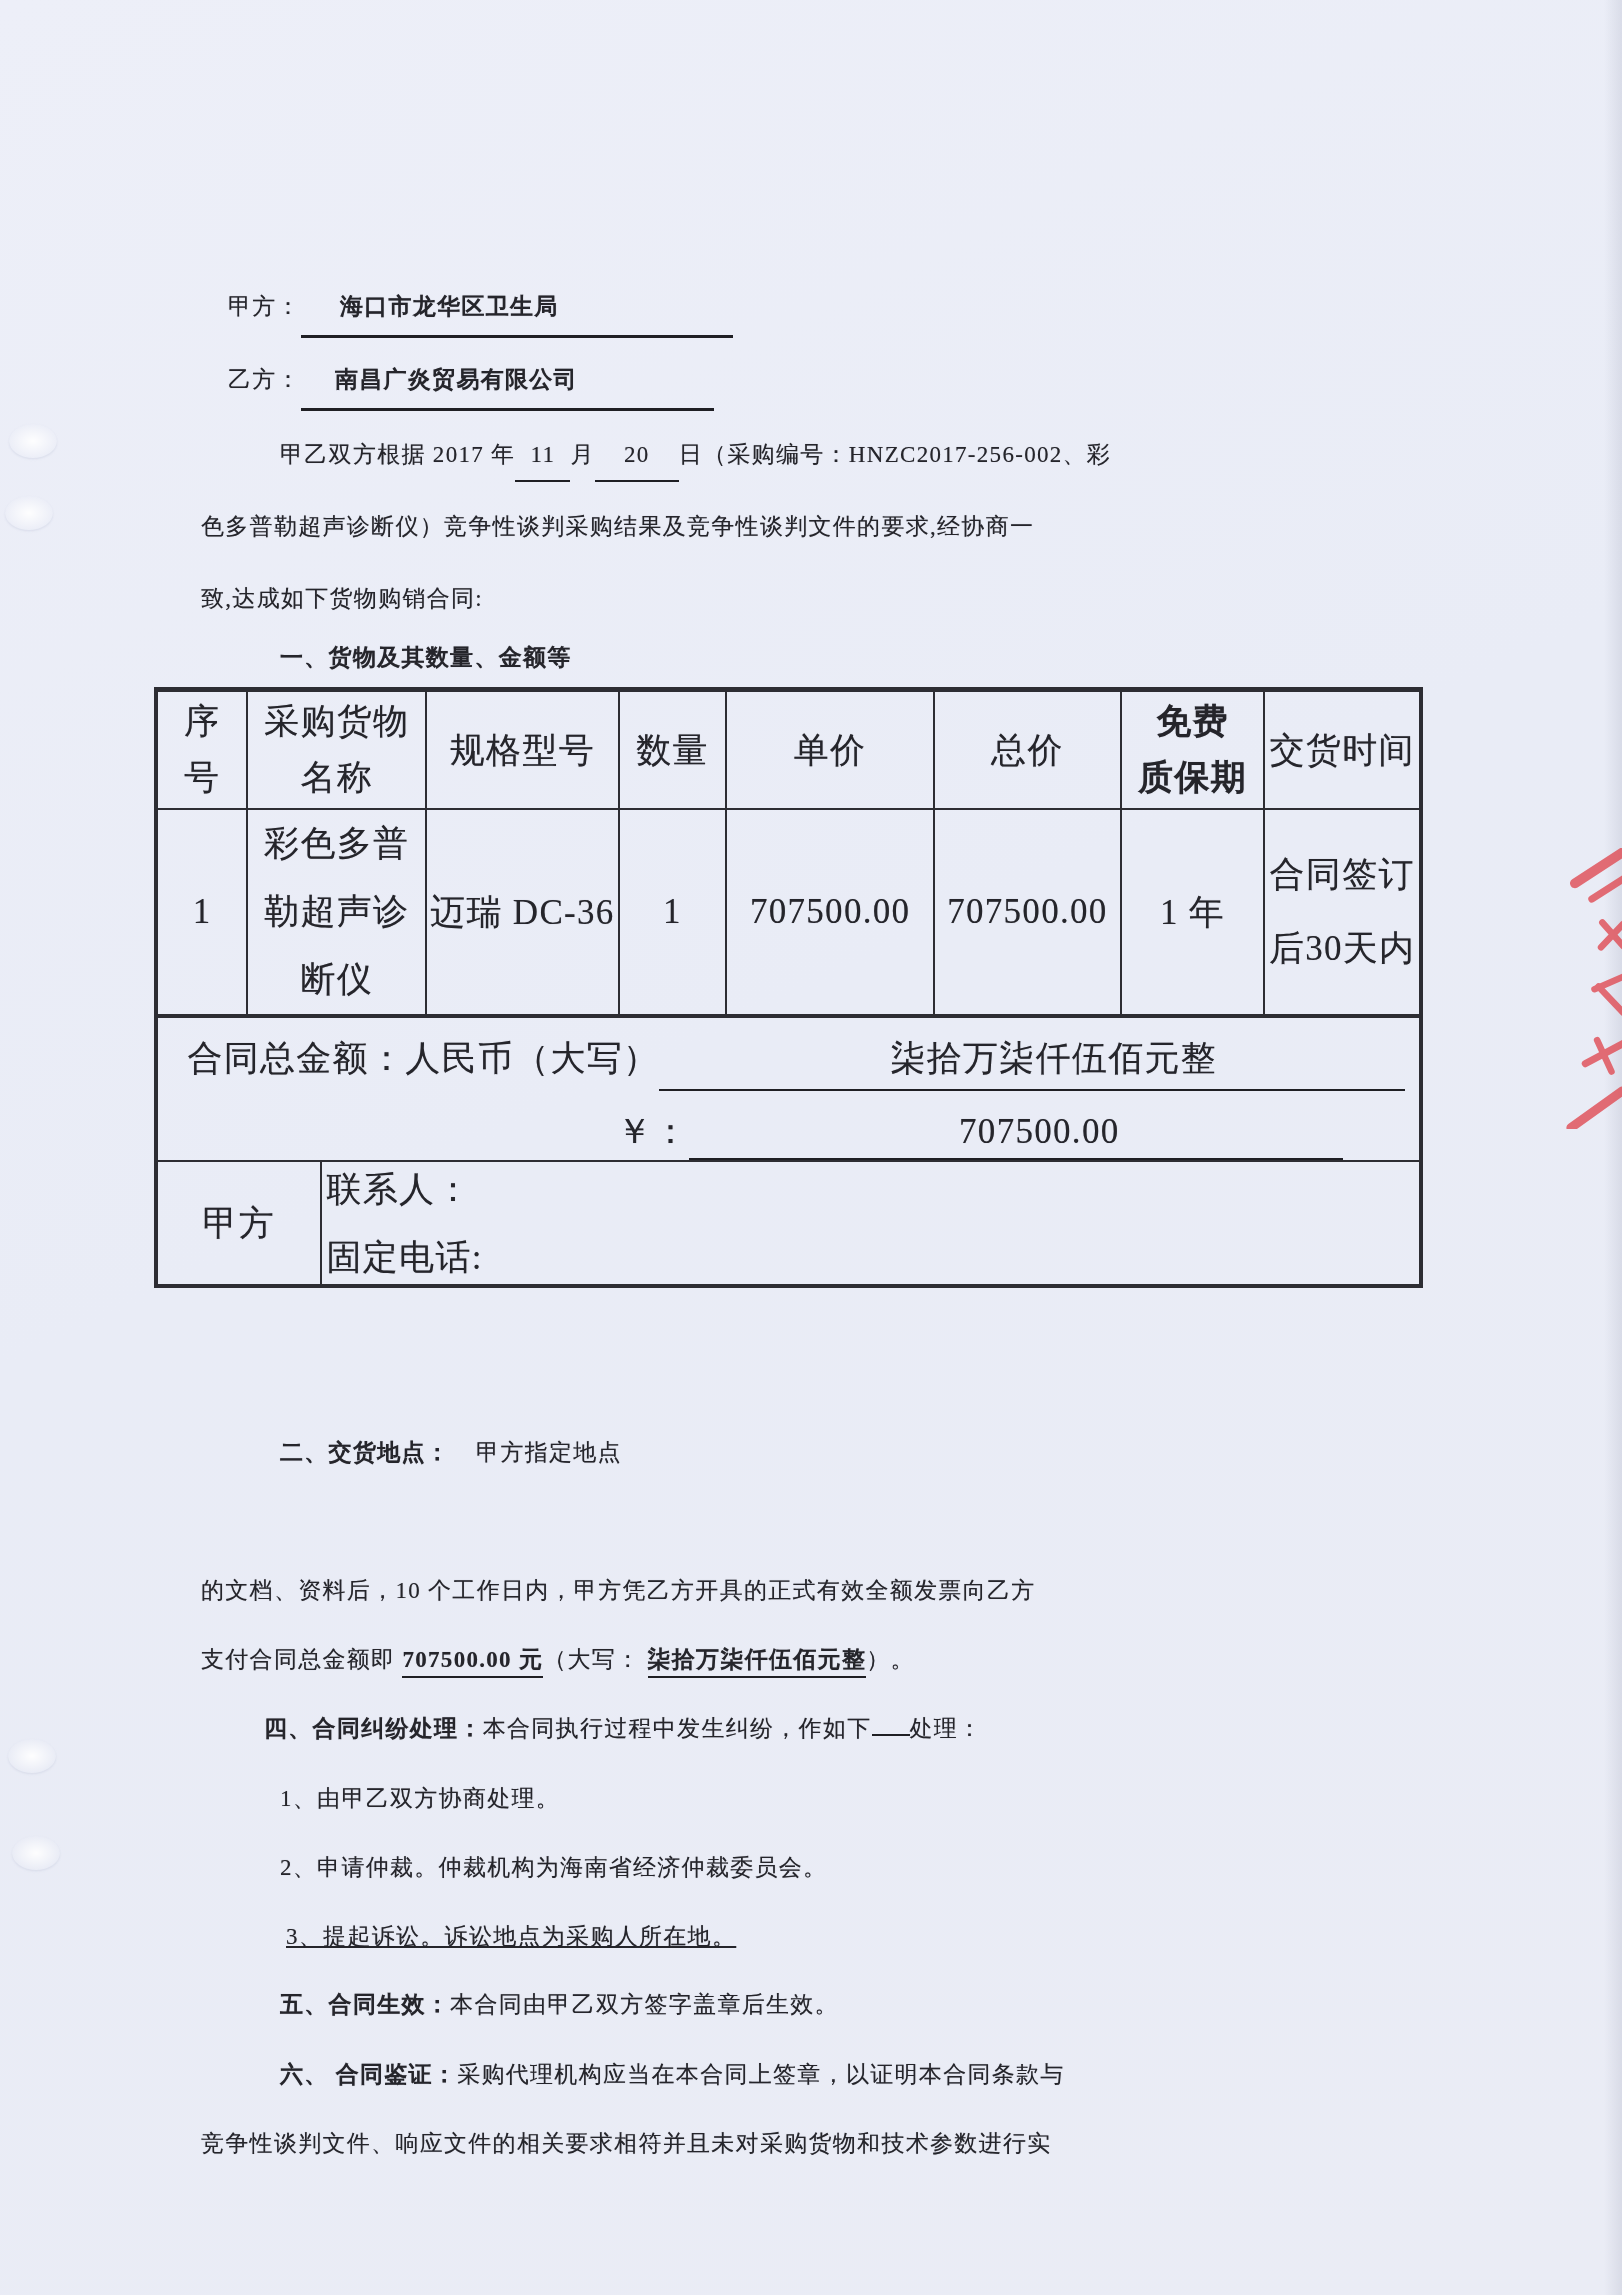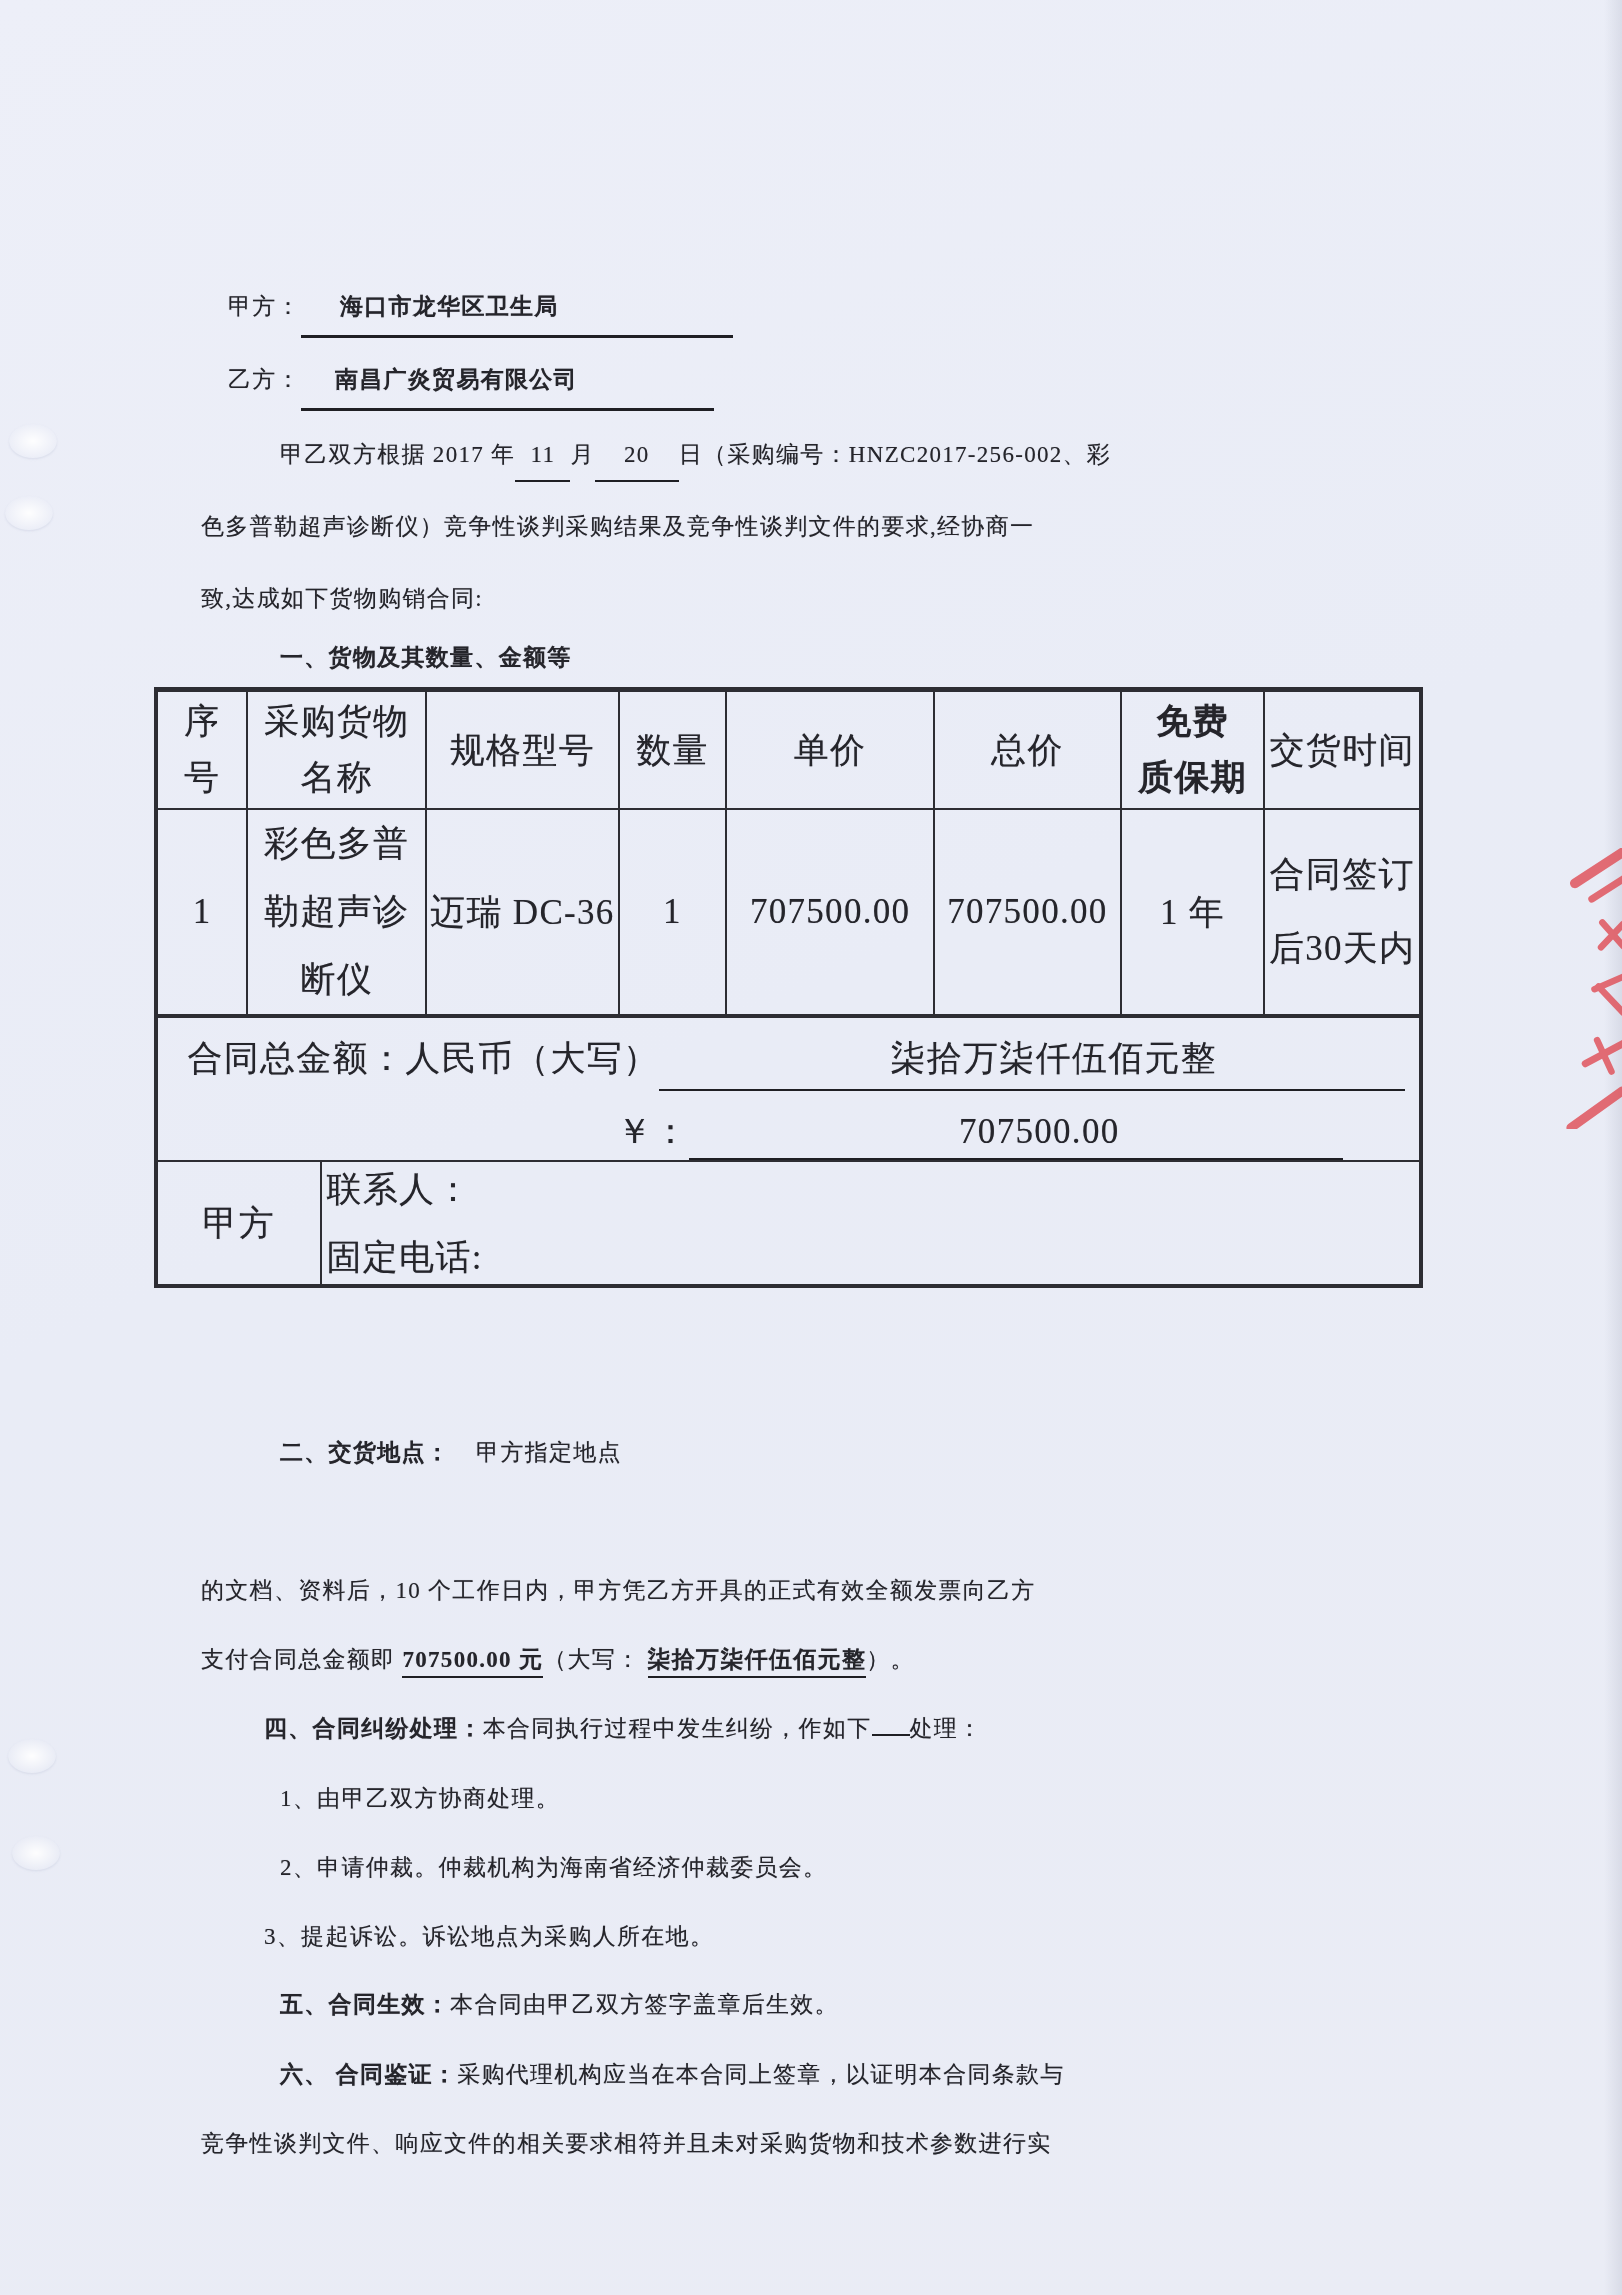--- a/index.html
+++ b/index.html
@@ -197,21 +197,21 @@
   <div class="line" style="left:201px;top:1569px;">的文档、资料后，10 个工作日内，甲方凭乙方开具的正式有效全额发票向乙方</div>
   <div class="line" style="left:201px;top:1638px;">
     <span>支付合同总金额即 </span><span class="u-amt">707500.00 元</span><span>（大写： </span><span class="u-amt">柒拾万柒仟伍佰元整</span><span>）。</span>
   </div>
 
   <div class="line" style="left:264px;top:1707px;">
     <span class="b">四、合同纠纷处理：</span><span>本合同执行过程中发生纠纷，作如下</span><span class="u-small" style="width:38px;"></span><span>处理：</span>
   </div>
   <div class="line" style="left:280px;top:1777px;">1、由甲乙双方协商处理。</div>
   <div class="line" style="left:280px;top:1846px;">2、申请仲裁。仲裁机构为海南省经济仲裁委员会。</div>
-  <div class="line" style="left:264px;top:1915px;">3、提起诉讼。诉讼地点为采购人所在地。</div>
+  <div class="line" style="left:286px;top:1915px;text-decoration:underline;">3、提起诉讼。诉讼地点为采购人所在地。</div>
 
   <div class="line" style="left:280px;top:2053px;">
     <span class="b">六、 合同鉴证：</span><span>采购代理机构应当在本合同上签章，以证明本合同条款与</span>
   </div>
 
   <div class="line" style="left:280px;top:1983px;">
     <span class="b">五、合同生效：</span><span>本合同由甲乙双方签字盖章后生效。</span>
   </div>
   <div class="line" style="left:201px;top:2122px;">竞争性谈判文件、响应文件的相关要求相符并且未对采购货物和技术参数进行实</div>
 

